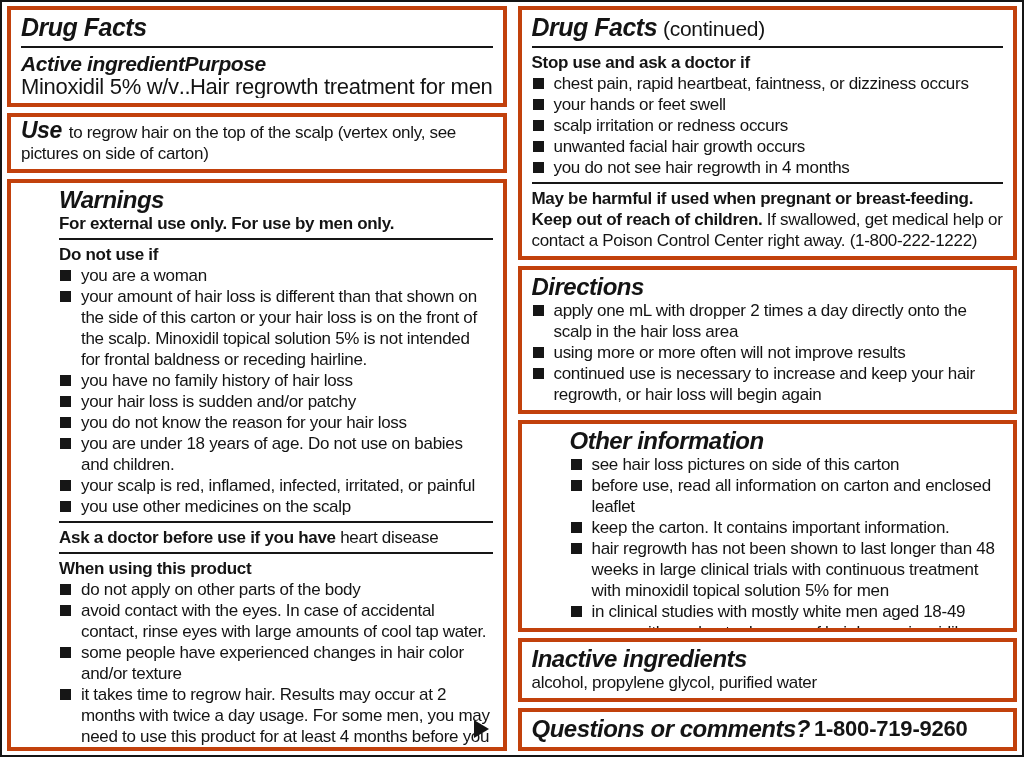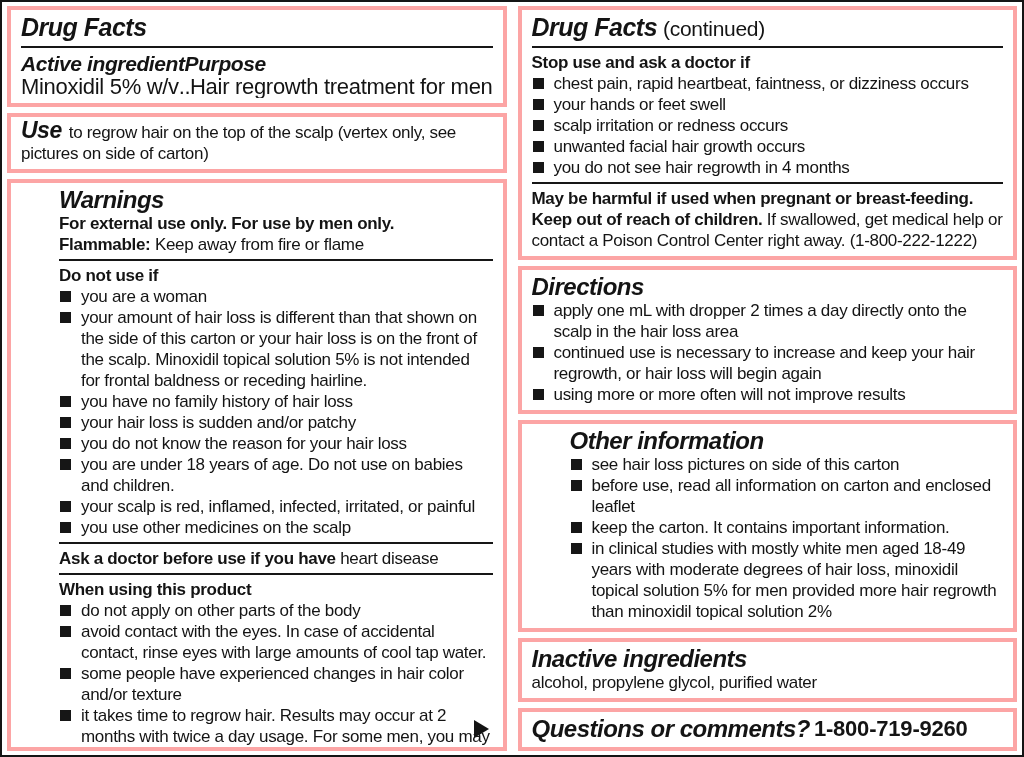--- a/index.html
+++ b/index.html
@@ -7,21 +7,21 @@
   body { font-family:"Liberation Sans","DejaVu Sans",sans-serif; color:#141414; }
   .page {
     width:1024px; height:757px;
     border:2px solid #141414;
     padding:4px 5px;
     background:#fff;
   }
   .cols { display:flex; gap:11px; height:100%; }
   .col { flex:1; display:flex; flex-direction:column; gap:6px; min-width:0; }
   .box {
-    border:4px solid #fca5a5;
+    border:4px solid #c2410c;
     background:#fff;
     padding:3px 10px 5px 10px;
     overflow:hidden;
     position:relative;
   }
   .grow { flex:1;padding-left:48px; }
   .body-txt, p.line, li { font-size:17px; line-height:21px; letter-spacing:-0.3px; }
   .b { font-weight:bold; }
   .box-title {
     font-style:italic; font-weight:bold;
@@ -71,21 +71,20 @@
         </div>
       </div>
 
       <div class="box">
         <p class="line"><span class="use-label">Use</span><span>to regrow hair on the top of the scalp (vertex only, see pictures on side of carton)</span></p>
       </div>
 
       <div class="box grow">
         <div class="box-title">Warnings</div>
         <p class="line b">For external use only. For use by men only.</p>
-        <p class="line"><span class="b">Flammable:</span><span> Keep away from fire or flame</span></p>
         <hr class="rule">
         <p class="line b">Do not use if</p>
         <ul class="bullets">
             <li><span class="sq"></span><span>you are a woman</span></li>
             <li><span class="sq"></span><span>your amount of hair loss is different than that shown on the side of this carton or your hair loss is on the front of the scalp. Minoxidil topical solution 5% is not intended for frontal baldness or receding hairline.</span></li>
             <li><span class="sq"></span><span>you have no family history of hair loss</span></li>
             <li><span class="sq"></span><span>your hair loss is sudden and/or patchy</span></li>
             <li><span class="sq"></span><span>you do not know the reason for your hair loss</span></li>
             <li><span class="sq"></span><span>you are under 18 years of age. Do not use on babies and children.</span></li>
             <li><span class="sq"></span><span>your scalp is red, inflamed, infected, irritated, or painful</span></li>
@@ -122,31 +121,32 @@
             <li><span class="sq"></span><span>you do not see hair regrowth in 4 months</span></li>
           </ul>
         <hr class="rule">
         <p class="line"><span class="b">May be harmful if used when pregnant or breast-feeding. </span><span class="b">Keep out of reach of children.</span><span> If swallowed, get medical help or contact a Poison Control Center right away. (1-800-222-1222)</span></p>
       </div>
 
       <div class="box">
         <div class="box-title">Directions</div>
         <ul class="bullets">
             <li><span class="sq"></span><span>apply one mL with dropper 2 times a day directly onto the scalp in the hair loss area</span></li>
+            <li><span class="sq"></span><span>using more or more often will not improve results</span></li>
             <li><span class="sq"></span><span>continued use is necessary to increase and keep your hair regrowth, or hair loss will begin again</span></li>
-            <li><span class="sq"></span><span>using more or more often will not improve results</span></li>
           </ul>
       </div>
 
       <div class="box grow">
         <div class="box-title">Other information</div>
         <ul class="bullets">
             <li><span class="sq"></span><span>see hair loss pictures on side of this carton</span></li>
             <li><span class="sq"></span><span>before use, read all information on carton and enclosed leaflet</span></li>
             <li><span class="sq"></span><span>keep the carton. It contains important information.</span></li>
+            <li><span class="sq"></span><span>hair regrowth has not been shown to last longer than 48 weeks in large clinical trials with continuous treatment with minoxidil topical solution 5% for men</span></li>
             <li><span class="sq"></span><span>in clinical studies with mostly white men aged 18-49 years with moderate degrees of hair loss, minoxidil topical solution 5% for men provided more hair regrowth than minoxidil topical solution 2%</span></li>
           </ul>
       </div>
 
       <div class="box">
         <div class="box-title">Inactive ingredients</div>
         <p class="line">alcohol, propylene glycol, purified water</p>
       </div>
 
       <div class="box">

